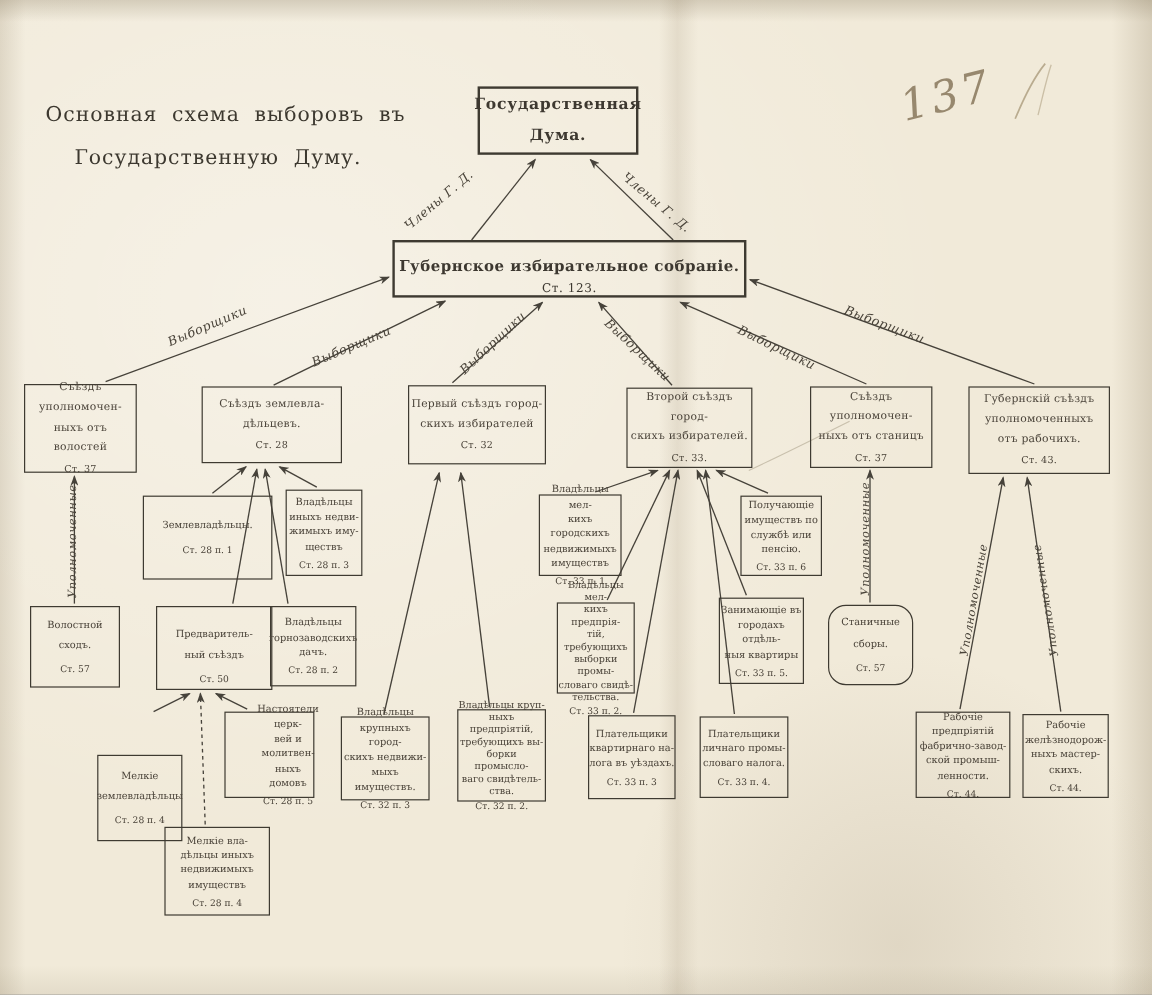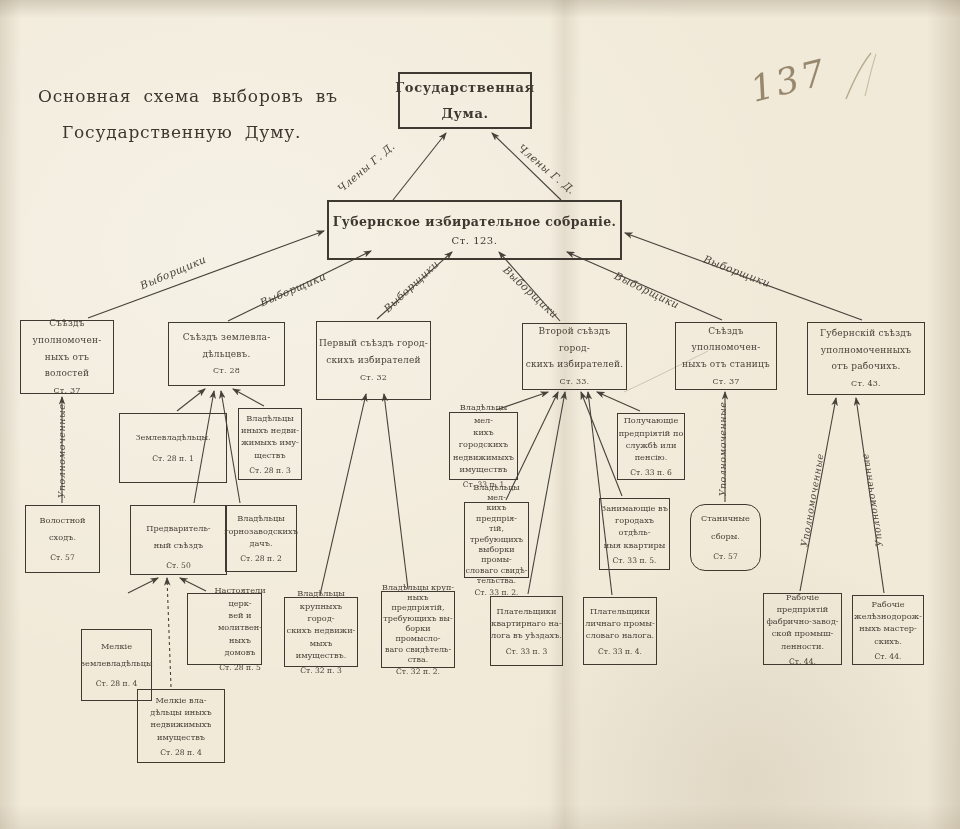--- a/index.html
+++ b/index.html
@@ -90,35 +90,35 @@
       <line x1="128" y1="593" x2="158" y2="578" class="wire" marker-end="url(#ah)"></line>
       <line x1="206" y1="591" x2="180" y2="578" class="wire" marker-end="url(#ah)"></line>
       <line x1="171" y1="687" x2="167" y2="578" class="wire dashed" marker-end="url(#ah)"></line>
     </svg>
 
   <div id="nodes">
       <div class="box b-lg" style="left: 398px; top: 72px; width: 134px; height: 57px;">
         <div class="line">Государственная</div>
         <div class="line">Дума.</div>
       </div>
-      <div class="box b-wide" style="left: 327px; top: 200px; width: 295px; height: 60px;">
+      <div class="box b-wide" style="left: 327px; top: 200px; width: 295px; height: 48px; justify-content: flex-end;">
         <div class="line">Губернское избирательное собраніе.</div>
         <div class="st">Ст. 123.</div>
       </div>
       <div class="box b-mid" style="left: 20px; top: 320px; width: 94px; height: 74px;">
         <div class="line">Съѣздъ уполномочен-</div>
         <div class="line">ныхъ отъ волостей</div>
         <div class="st">Ст. 37</div>
       </div>
       <div class="box b-mid" style="left: 168px; top: 322px; width: 117px; height: 64px;">
         <div class="line">Съѣздъ землевла-</div>
         <div class="line">дѣльцевъ.</div>
         <div class="st">Ст. 28</div>
       </div>
-      <div class="box b-mid" style="left: 316px; top: 321px; width: 115px; height: 79px;">
+      <div class="box b-mid" style="left: 340px; top: 321px; width: 115px; height: 66px;">
         <div class="line">Первый съѣздъ город-</div>
         <div class="line">скихъ избирателей</div>
         <div class="st">Ст. 32</div>
       </div>
       <div class="box b-mid" style="left: 522px; top: 323px; width: 105px; height: 67px;">
         <div class="line">Второй съѣздъ город-</div>
         <div class="line">скихъ избирателей.</div>
         <div class="st">Ст. 33.</div>
       </div>
       <div class="box b-mid" style="left: 675px; top: 322px; width: 102px; height: 68px;">
@@ -194,21 +194,21 @@
       </div>
       <div class="box b-sm" style="left: 449px; top: 412px; width: 69px; height: 68px;">
         <div class="line">Владѣльцы мел-</div>
         <div class="line">кихъ городскихъ</div>
         <div class="line">недвижимыхъ</div>
         <div class="line">имуществъ</div>
         <div class="st">Ст. 33 п. 1</div>
       </div>
       <div class="box b-sm" style="left: 617px; top: 413px; width: 68px; height: 67px;">
         <div class="line">Получающіе</div>
-        <div class="line">предпріятій по</div>
+        <div class="line">имуществъ по</div>
         <div class="line">службѣ или</div>
         <div class="line">пенсію.</div>
         <div class="st">Ст. 33 п. 6</div>
       </div>
       <div class="box b-sm b-tight" style="left: 464px; top: 502px; width: 65px; height: 76px;">
         <div class="line">Владѣльцы мел-</div>
         <div class="line">кихъ предпрія-</div>
         <div class="line">тій, требующихъ</div>
         <div class="line">выборки промы-</div>
         <div class="line">словаго свидѣ-</div>

